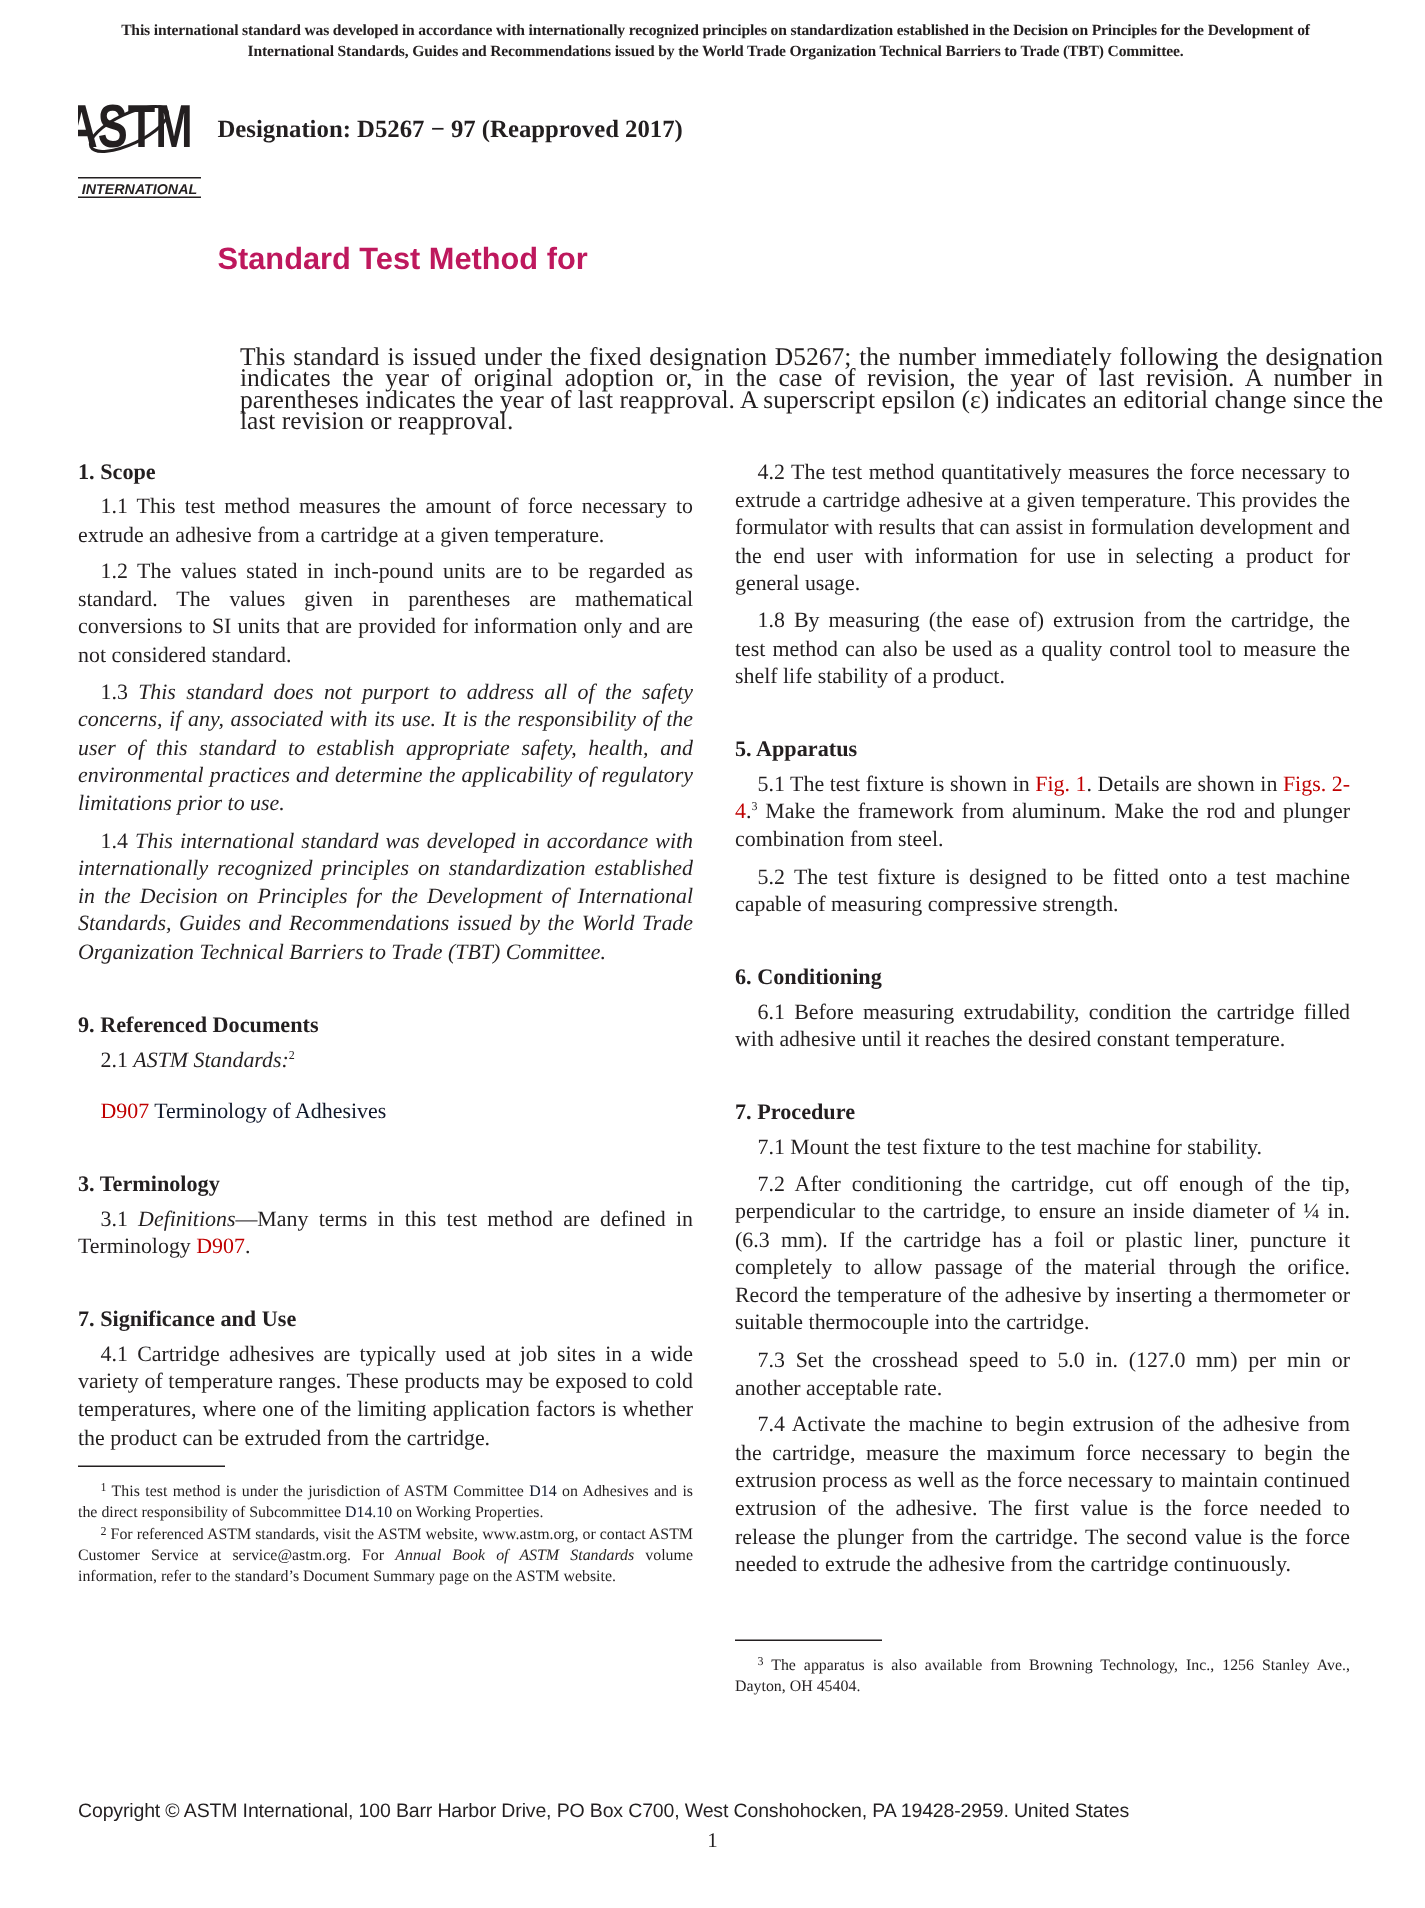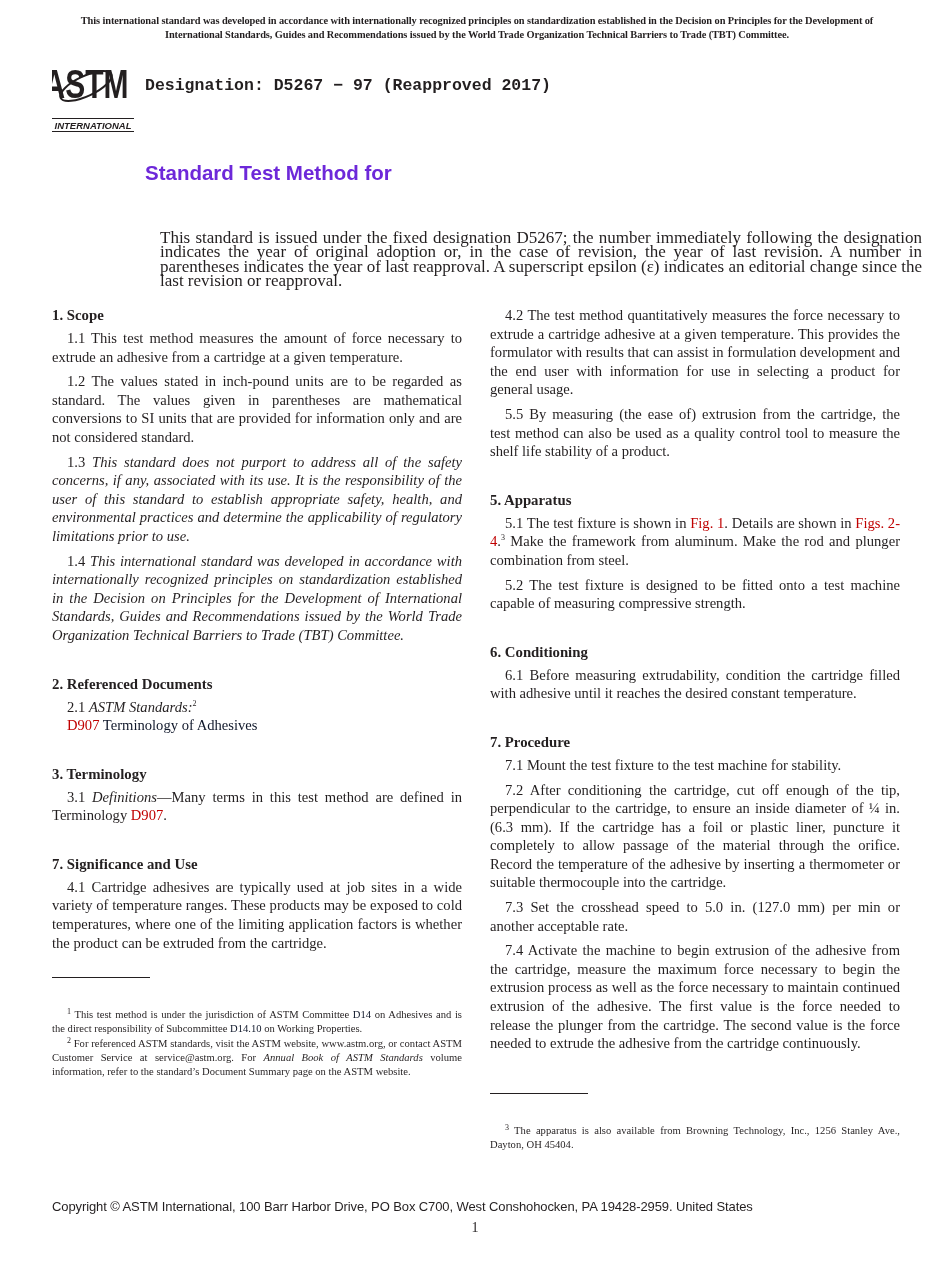--- a/index.html
+++ b/index.html
@@ -9,44 +9,44 @@
   }
   .abs { position: absolute; }
   .top-notice {
     left: 52px; top: 14px; width: 850px;
     font-family: "Liberation Serif", serif; font-weight: bold;
     font-size: 10.4px; line-height: 14px; text-align: center; letter-spacing: -0.1px;
   }
   .logo { left: 52px; top: 56px; width: 82px; height: 76px; }
   .designation {
     left: 145px; top: 76px;
-    font-family: Liberation Mono, monospace; font-weight: bold;
+    font-family: Liberation Serif, serif; font-weight: bold;
     font-size: 16.5px; color: #231f20;
   }
   .title {
     left: 145px; top: 160px; width: 760px;
     font-family: "Liberation Sans", sans-serif; font-weight: bold;
-    font-size: 20.5px; line-height: 25px; color: #6d28d9;
+    font-size: 20.5px; line-height: 25px; color: #be185d;
   }
   .title sup { font-size: 12px; vertical-align: top; position: relative; top: -2px; }
   .issued {
     left: 160px; top: 231px; width: 762px;
     font-size: 17px; line-height: 14.4px; text-align: justify;
   }
   .col { width: 410px; font-size: 14.6px; line-height: 18.6px; }
   .col-left { left: 52px; top: 306px; }
   .col-right { left: 490px; top: 306px; }
   .col p { margin: 0 0 6px 0; text-align: justify; text-indent: 15px; hyphens: manual; }
   .col h2 { margin: 0 0 4px 0; font-size: 14.8px; font-weight: bold; line-height: 19px; }
   .col .sec-gap { margin-top: 30px; }
   .ital { font-style: italic; }
   .red { color: #c00000; }
   .blue { color: #0f172a; }
   .rule { height: 1px; background: #231f20; width: 98px; }
-  .fn { width: 410px; font-size: 10.6px; line-height: 14.3px; text-align: justify; margin-top: 20px; }
+  .fn { width: 410px; font-size: 10.6px; line-height: 14.3px; text-align: justify; }
   .fn p { margin: 0; text-indent: 15px; }
   .fn sup, .col sup { font-size: 8px; vertical-align: top; position: relative; top: -3px; }
   .copyright {
     left: 52px; top: 1199px;
     font-family: "Liberation Sans", sans-serif; font-size: 13px; letter-spacing: -0.1px;
   }
   .pagenum { left: 0; width: 950px; top: 1220px; text-align: center; font-size: 14px; }
 </style>
 </head>
 <body>
@@ -71,40 +71,40 @@
 
 <div class="abs issued">This standard is issued under the fixed designation D5267; the number immediately following the designation indicates the year of original adoption or, in the case of revision, the year of last revision. A number in parentheses indicates the year of last reapproval. A superscript epsilon (ε) indicates an editorial change since the last revision or reapproval.</div>
 
 <div class="abs col col-left">
   <h2>1.  Scope</h2>
   <p>1.1  This test method measures the amount of force necessary to extrude an adhesive from a cartridge at a given temperature.</p>
   <p>1.2  The values stated in inch-pound units are to be regarded as standard. The values given in parentheses are mathematical conversions to SI units that are provided for information only and are not considered standard.</p>
   <p><span>1.3 </span><span class="ital">This standard does not purport to address all of the safety concerns, if any, associated with its use. It is the responsibility of the user of this standard to establish appropriate safety, health, and environmental practices and determine the applicability of regulatory limitations prior to use.</span></p>
   <p><span>1.4 </span><span class="ital">This international standard was developed in accordance with internationally recognized principles on standardization established in the Decision on Principles for the Development of International Standards, Guides and Recommendations issued by the World Trade Organization Technical Barriers to Trade (TBT) Committee.</span></p>
 
-  <h2 class="sec-gap">2.  Referenced Documents</h2>
-  <p style="margin-bottom:0"><span>2.1 </span><span class="ital">ASTM Standards:</span><sup>2</sup></p>
+  <h2 class="sec-gap">9.  Referenced Documents</h2>
+  <p style="margin-bottom:16px"><span>2.1 </span><span class="ital">ASTM Standards:</span><sup>2</sup></p>
   <p><span class="red">D907</span> <span class="blue">Terminology of Adhesives</span></p>
 
   <h2 class="sec-gap">3.  Terminology</h2>
   <p><span>3.1 </span><span class="ital">Definitions</span><span>—Many terms in this test method are defined in Terminology </span><span class="red">D907</span><span>.</span></p>
 
   <h2 class="sec-gap">7.  Significance and Use</h2>
   <p>4.1  Cartridge adhesives are typically used at job sites in a wide variety of temperature ranges. These products may be exposed to cold temperatures, where one of the limiting application factors is whether the product can be extruded from the cartridge.</p>
 </div>
 
 <div class="abs rule" style="left:52px; top:977px;"></div>
 <div class="abs fn" style="left:52px; top:988px;">
   <p><sup>1</sup><span> This test method is under the jurisdiction of ASTM Committee </span><span class="blue">D14</span><span> on Adhesives and is the direct responsibility of Subcommittee </span><span class="blue">D14.10</span><span> on Working Properties.</span></p>
   <p><sup>2</sup><span> For referenced ASTM standards, visit the ASTM website, www.astm.org, or contact ASTM Customer Service at service@astm.org. For </span><span class="ital">Annual Book of ASTM Standards</span><span> volume information, refer to the standard’s Document Summary page on the ASTM website.</span></p>
 </div>
 
 <div class="abs col col-right">
   <p>4.2  The test method quantitatively measures the force necessary to extrude a cartridge adhesive at a given temperature. This provides the formulator with results that can assist in formulation development and the end user with information for use in selecting a product for general usage.</p>
-  <p>5.5  By measuring (the ease of) extrusion from the cartridge, the test method can also be used as a quality control tool to measure the shelf life stability of a product.</p>
+  <p>1.8  By measuring (the ease of) extrusion from the cartridge, the test method can also be used as a quality control tool to measure the shelf life stability of a product.</p>
 
   <h2 class="sec-gap">5.  Apparatus</h2>
   <p><span>5.1  The test fixture is shown in </span><span class="red">Fig. 1</span><span>. Details are shown in </span><span class="red">Figs. 2-4</span><span>.</span><sup>3</sup><span> Make the framework from aluminum. Make the rod and plunger combination from steel.</span></p>
   <p>5.2  The test fixture is designed to be fitted onto a test machine capable of measuring compressive strength.</p>
 
   <h2 class="sec-gap">6.  Conditioning</h2>
   <p>6.1  Before measuring extrudability, condition the cartridge filled with adhesive until it reaches the desired constant temperature.</p>
 
   <h2 class="sec-gap">7.  Procedure</h2>
   <p>7.1  Mount the test fixture to the test machine for stability.</p>

